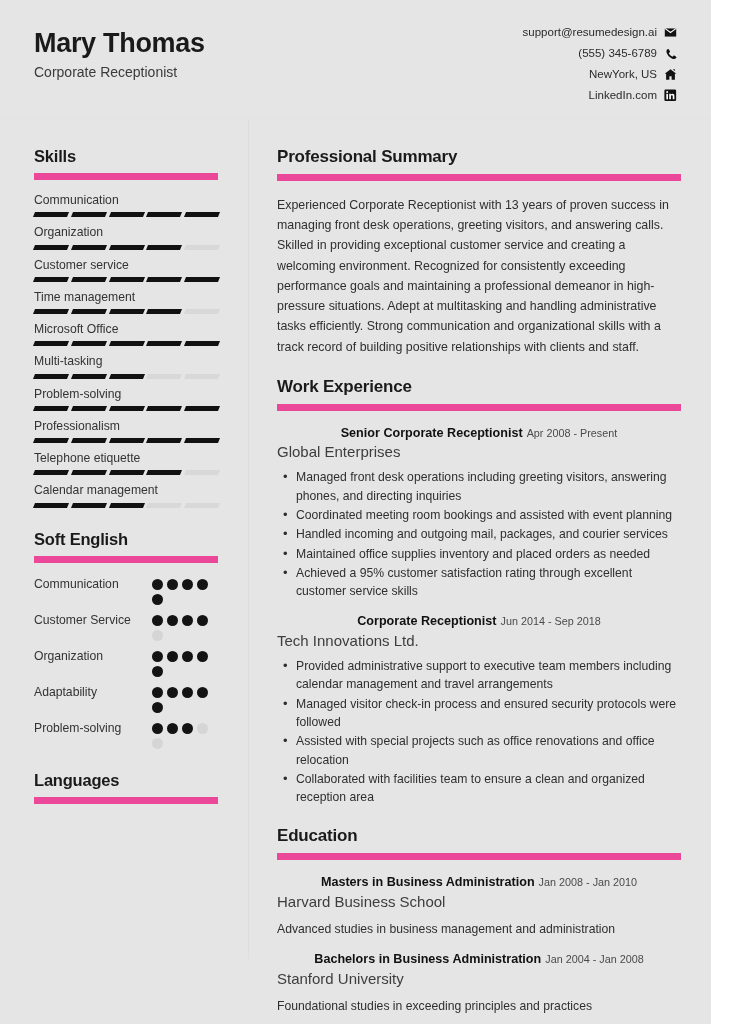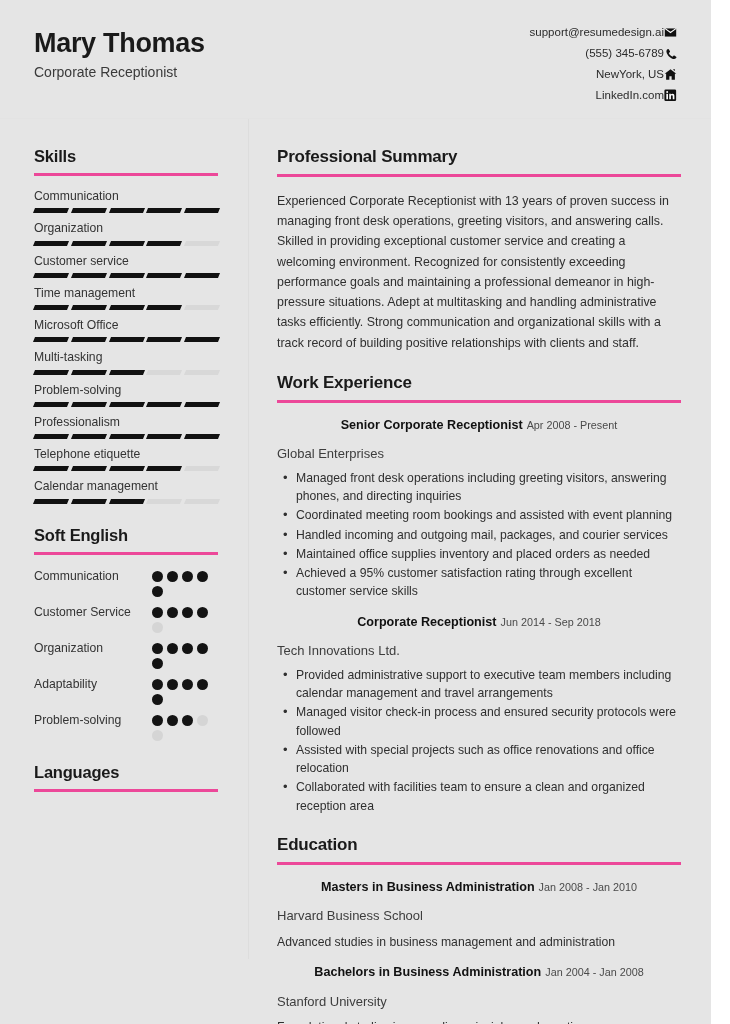--- a/index.html
+++ b/index.html
@@ -46,20 +46,21 @@
   }
 
   .header-right {
     text-align: right;
     padding-top: 4px;
   }
   .contact-row {
     display: flex;
     align-items: center;
     justify-content: flex-end;
+    gap: 7px;
     font-size: 11.5px;
     color: #2b2b2b;
     line-height: 1;
     margin-bottom: 8px;
   }
   .contact-row:last-child { margin-bottom: 0; }
   .contact-text { white-space: nowrap; }
   .contact-icon {
     width: 13px;
     height: 13px;
@@ -94,21 +95,21 @@
     padding: 28px 30px 0 28px;
   }
 
   
   .sec-title {
     font-size: 16.5px;
     font-weight: bold;
     color: #1a1a1a;
     letter-spacing: -0.2px;
     padding-bottom: 7px;
-    border-bottom: 3px solid #ec4899;
+    border-bottom: 7px solid #ec4899;
     margin-bottom: 13px;
   }
   .sec-title.right {
     font-size: 17px;
     margin-bottom: 14px;
   }
   .section { margin-bottom: 22px; }
   .section.right-sec { margin-bottom: 20px; }
 
   
@@ -203,23 +204,23 @@
     color: #111111;
     line-height: 1.3;
   }
   .entry-dates {
     font-size: 10.8px;
     color: #4a4a4a;
     white-space: nowrap;
     flex: 0 0 auto;
   }
   .entry-org {
-    font-size: 13px;
+    font-size: 15px;
     color: #3d3d3d;
-    margin-top: 12px;
+    margin-top: 1px;
     line-height: 1.35;
   }
   .entry-bullets {
     list-style: none;
     margin-top: 6px;
     padding-left: 0;
   }
   .entry-bullets li {
     position: relative;
     padding-left: 19px;

